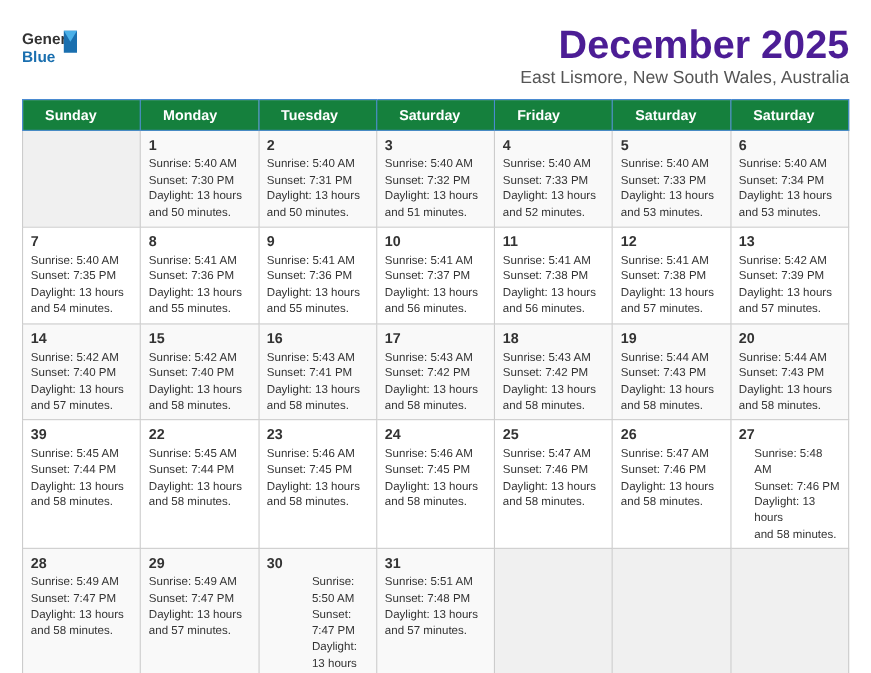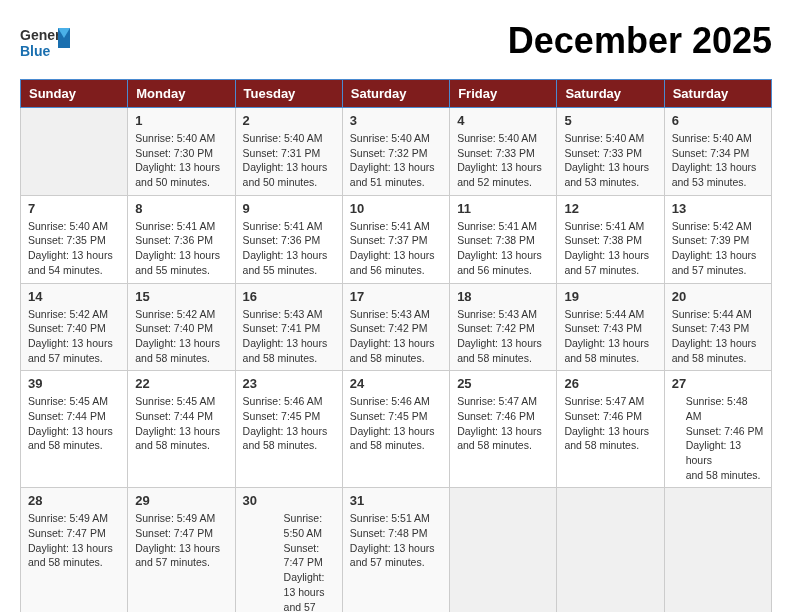--- a/index.html
+++ b/index.html
@@ -19,36 +19,36 @@
     .logo {
       display: flex;
       align-items: center;
     }
     .title-block {
       text-align: right;
     }
     .month-title {
       font-size: 36px;
       font-weight: bold;
-      color: #000000;
+      color: #4c1d95;
     }
     .location-title {
       font-size: 16px;
       color: #555;
     }
     .calendar {
       width: 100%;
       border-collapse: collapse;
       border: 1px solid #ccc;
     }
     .calendar th {
-      background: #7f1d1d;
+      background: #15803d;
       color: #fff;
       text-align: left;
-      padding: 6px 8px;
+      padding: 6px 20px;
       font-size: 13px;
       border: 1px solid #4a8ad0;
     }
     .calendar td {
       vertical-align: top;
       border: 1px solid #ccc;
       padding: 5px 7px;
       width: calc(100% / 7);
       min-height: 80px;
       background: #fff;
@@ -85,20 +85,21 @@
       <svg width="50" height="45" viewBox="0 0 50 45">
         <text x="0" y="20" font-size="14" font-weight="bold" fill="#333">General</text>
         <text x="0" y="36" font-size="14" font-weight="bold" fill="#1a6faf">Blue</text>
         <polygon points="38,8 50,8 50,28 38,28" fill="#1a6faf"></polygon>
         <polygon points="38,8 50,8 44,18" fill="#4ab0e8"></polygon>
       </svg>
     </div>
   </div>
   <div class="title-block">
     <div class="month-title">December 2025</div>
+    <div class="location-title">East Lismore, New South Wales, Australia</div>
   </div>
 </div>
 
 <table class="calendar">
   <thead>
     <tr>
     <th>Sunday</th>
         <th>Monday</th>
         <th>Tuesday</th>
         <th>Saturday</th>

